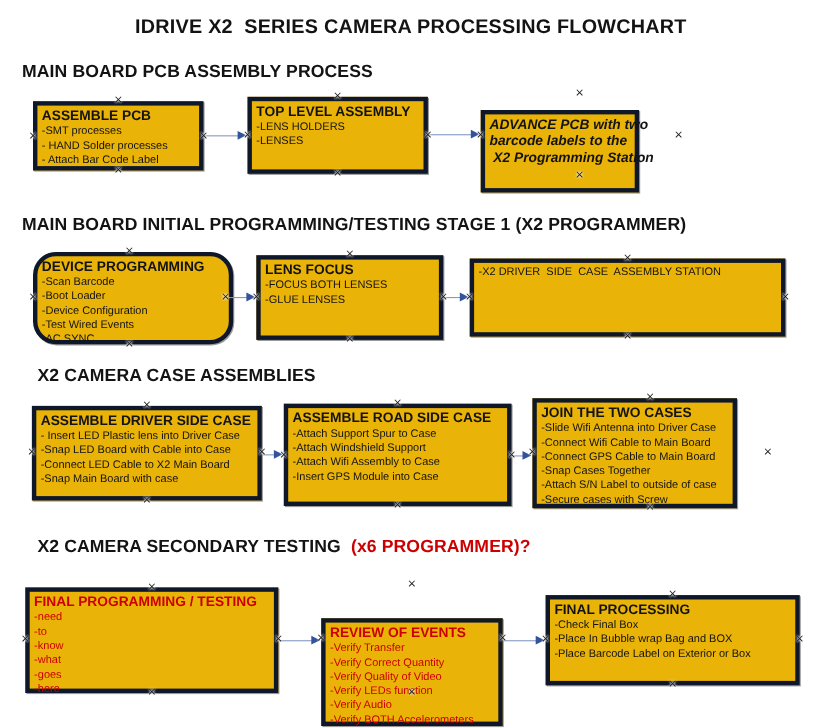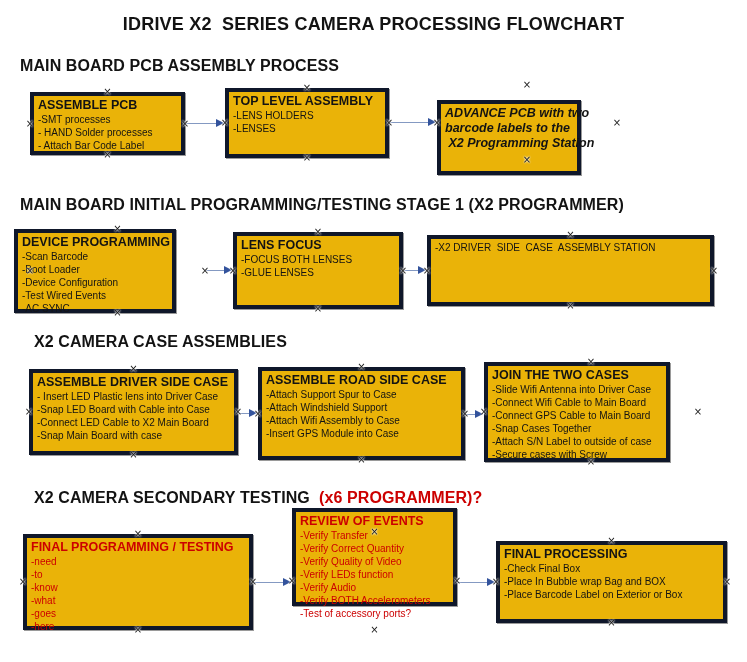--- a/index.html
+++ b/index.html
@@ -75,21 +75,21 @@
       <span class="handle" style="left: 617px; top: 122.5px;">×</span>
       <div class="arrow" style="left: 186px; top: 118.5px; width: 38px;">
         <div class="line"></div>
         <div class="head"></div>
       </div>
       <div class="arrow" style="left: 390px; top: 117.5px; width: 46px;">
         <div class="line"></div>
         <div class="head"></div>
       </div>
       <div class="heading" style="left: 20px; top: 196px;"><span>MAIN BOARD INITIAL PROGRAMMING/TESTING STAGE 1 (X2 PROGRAMMER)</span><span class="red-part"></span></div>
-      <div class="node" style="left: 14px; top: 229px; width: 162px; height: 84px;">
+      <div class="node" style="left: 30px; top: 229px; width: 182px; height: 84px; border-radius: 21px;">
         <div class="node-title">DEVICE PROGRAMMING</div>
         <div class="node-item">-Scan Barcode</div>
         <div class="node-item">-Boot Loader</div>
         <div class="node-item">-Device Configuration</div>
         <div class="node-item">-Test Wired Events</div>
         <div class="node-item">-AC SYNC</div>
       </div>
       <span class="handle" style="left: 117.5px; top: 229px;">×</span>
       <span class="handle" style="left: 117.5px; top: 313px;">×</span>
       <span class="handle" style="left: 30px; top: 271px;">×</span>
@@ -169,21 +169,21 @@
         <div class="node-item">-to</div>
         <div class="node-item">-know</div>
         <div class="node-item">-what</div>
         <div class="node-item">-goes</div>
         <div class="node-item">-here</div>
       </div>
       <span class="handle" style="left: 138px; top: 534px;">×</span>
       <span class="handle" style="left: 138px; top: 630px;">×</span>
       <span class="handle" style="left: 23px; top: 582px;">×</span>
       <span class="handle" style="left: 253px; top: 582px;">×</span>
-      <div class="node red" style="left: 292px; top: 508px; width: 165px; height: 98px;">
+      <div class="node red" style="left: 292px; top: 562px; width: 165px; height: 98px;">
         <div class="node-title">REVIEW OF EVENTS</div>
         <div class="node-item">-Verify Transfer</div>
         <div class="node-item">-Verify Correct Quantity</div>
         <div class="node-item">-Verify Quality of Video</div>
         <div class="node-item">-Verify LEDs function</div>
         <div class="node-item">-Verify Audio</div>
         <div class="node-item">-Verify BOTH Accelerometers</div>
         <div class="node-item">-Test of accessory ports?</div>
       </div>
       <span class="handle" style="left: 374.5px; top: 532px;">×</span>

